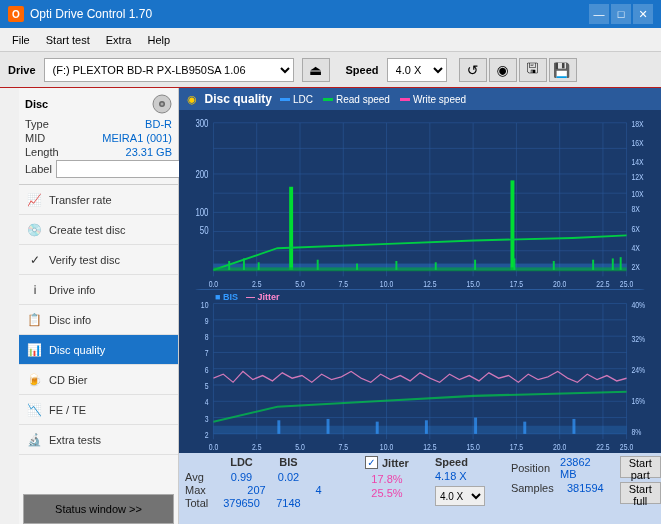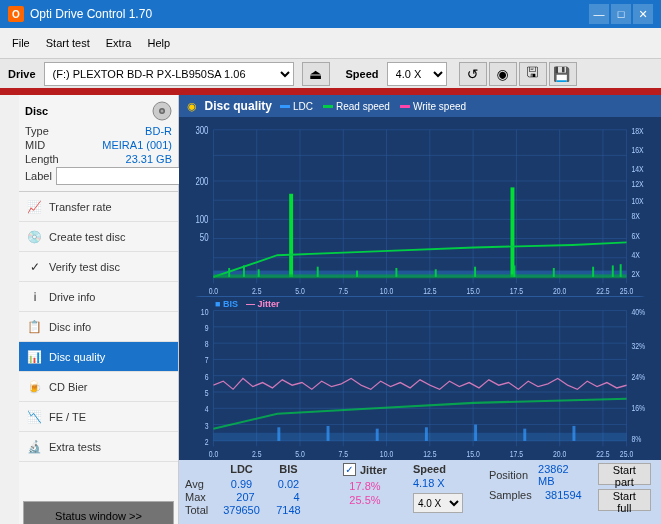--- a/index.html
+++ b/index.html
@@ -6,25 +6,25 @@
     body { width: 661px; height: 524px; font-family: 'Segoe UI', Tahoma, sans-serif; font-size: 11px; background: #f0f0f0; overflow: hidden; }
     
     
     .title-bar { background: #1a73c8; color: white; height: 28px; display: flex; align-items: center; justify-content: space-between; padding: 0 8px; font-size: 12px; }
     .title-bar-left { display: flex; align-items: center; gap: 6px; }
     .title-bar-icon { width: 16px; height: 16px; background: #ff6600; border-radius: 2px; display: flex; align-items: center; justify-content: center; font-size: 10px; color: white; font-weight: bold; }
     .title-bar-controls { display: flex; gap: 2px; }
     .tb-btn { width: 20px; height: 20px; background: rgba(255,255,255,0.2); border: none; color: white; cursor: pointer; font-size: 11px; display: flex; align-items: center; justify-content: center; }
     
     
-    .menu-bar { background: #f0f0f0; height: 31px; display: flex; align-items: center; padding: 0 4px; border-bottom: 1px solid #ccc; }
+    .menu-bar { background: #f0f0f0; height: 24px; display: flex; align-items: center; padding: 0 4px; border-bottom: 1px solid #ccc; }
     .menu-item { padding: 2px 8px; cursor: pointer; font-size: 11px; }
     
     
-    .drive-bar { background: #e8e8e8; height: 36px; display: flex; align-items: center; padding: 0 8px; border-bottom: 7px solid #b91c1c; gap: 8px; }
+    .drive-bar { background: #e8e8e8; height: 36px; display: flex; align-items: center; padding: 0 8px; border-bottom: 1px solid #b91c1c; gap: 8px; }
     .drive-label { font-size: 11px; font-weight: bold; }
     .drive-select { height: 24px; font-size: 11px; border: 1px solid #aaa; background: white; padding: 0 4px; flex: 1; max-width: 250px; }
     .drive-eject-btn { width: 28px; height: 24px; background: #e0e0e0; border: 1px solid #aaa; cursor: pointer; display: flex; align-items: center; justify-content: center; font-size: 14px; }
     .speed-label { font-size: 11px; font-weight: bold; margin-left: 8px; }
     .speed-select { height: 24px; font-size: 11px; border: 1px solid #aaa; background: white; padding: 0 4px; width: 60px; }
     .drive-icons { display: flex; gap: 2px; margin-left: 4px; }
     .drive-icon-btn { width: 28px; height: 24px; background: #e0e0e0; border: 1px solid #aaa; cursor: pointer; display: flex; align-items: center; justify-content: center; font-size: 14px; }
     
     
     .main-content { display: flex; height: calc(524px - 28px - 20px - 36px); margin-left: 19px; }
@@ -371,21 +371,21 @@
         <div style="display:flex; gap:2px; margin-bottom:2px;">
           <span style="width:32px;font-size:11px;"></span>
           <span style="font-size:11px;font-weight:bold;color:#333;width:45px;text-align:center;">LDC</span>
           <span style="font-size:11px;font-weight:bold;color:#333;width:45px;text-align:center;">BIS</span>
         </div>
         <div style="display:flex; gap:2px; align-items:center;">
           <span style="font-size:11px;color:#333;width:32px;">Avg</span>
           <span style="font-size:11px;color:#0055cc;width:45px;text-align:center;">0.99</span>
           <span style="font-size:11px;color:#0055cc;width:45px;text-align:center;">0.02</span>
         </div>
-        <div style="display:flex; gap:6px; align-items:flex-end;">
+        <div style="display:flex; gap:17px; align-items:flex-end;">
           <span style="font-size:11px;color:#333;width:32px;">Max</span>
           <span style="font-size:11px;color:#0055cc;width:45px;text-align:center;">207</span>
           <span style="font-size:11px;color:#0055cc;width:45px;text-align:center;">4</span>
         </div>
         <div style="display:flex; gap:2px; align-items:center;">
           <span style="font-size:11px;color:#333;width:32px;">Total</span>
           <span style="font-size:11px;color:#0055cc;width:45px;text-align:center;">379650</span>
           <span style="font-size:11px;color:#0055cc;width:45px;text-align:center;">7148</span>
         </div>
       </div>

